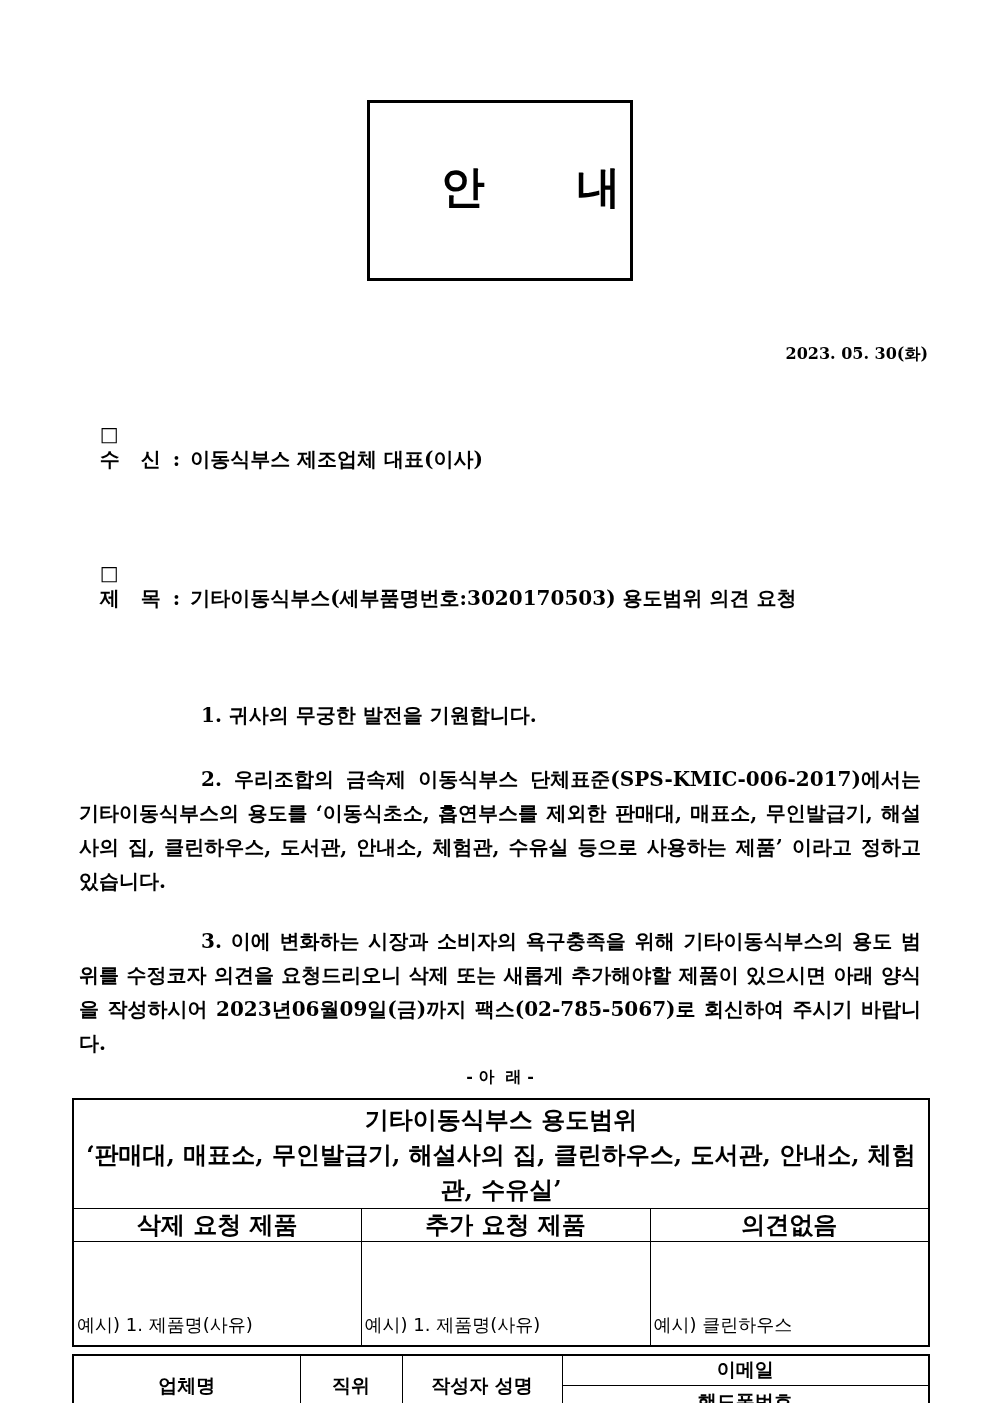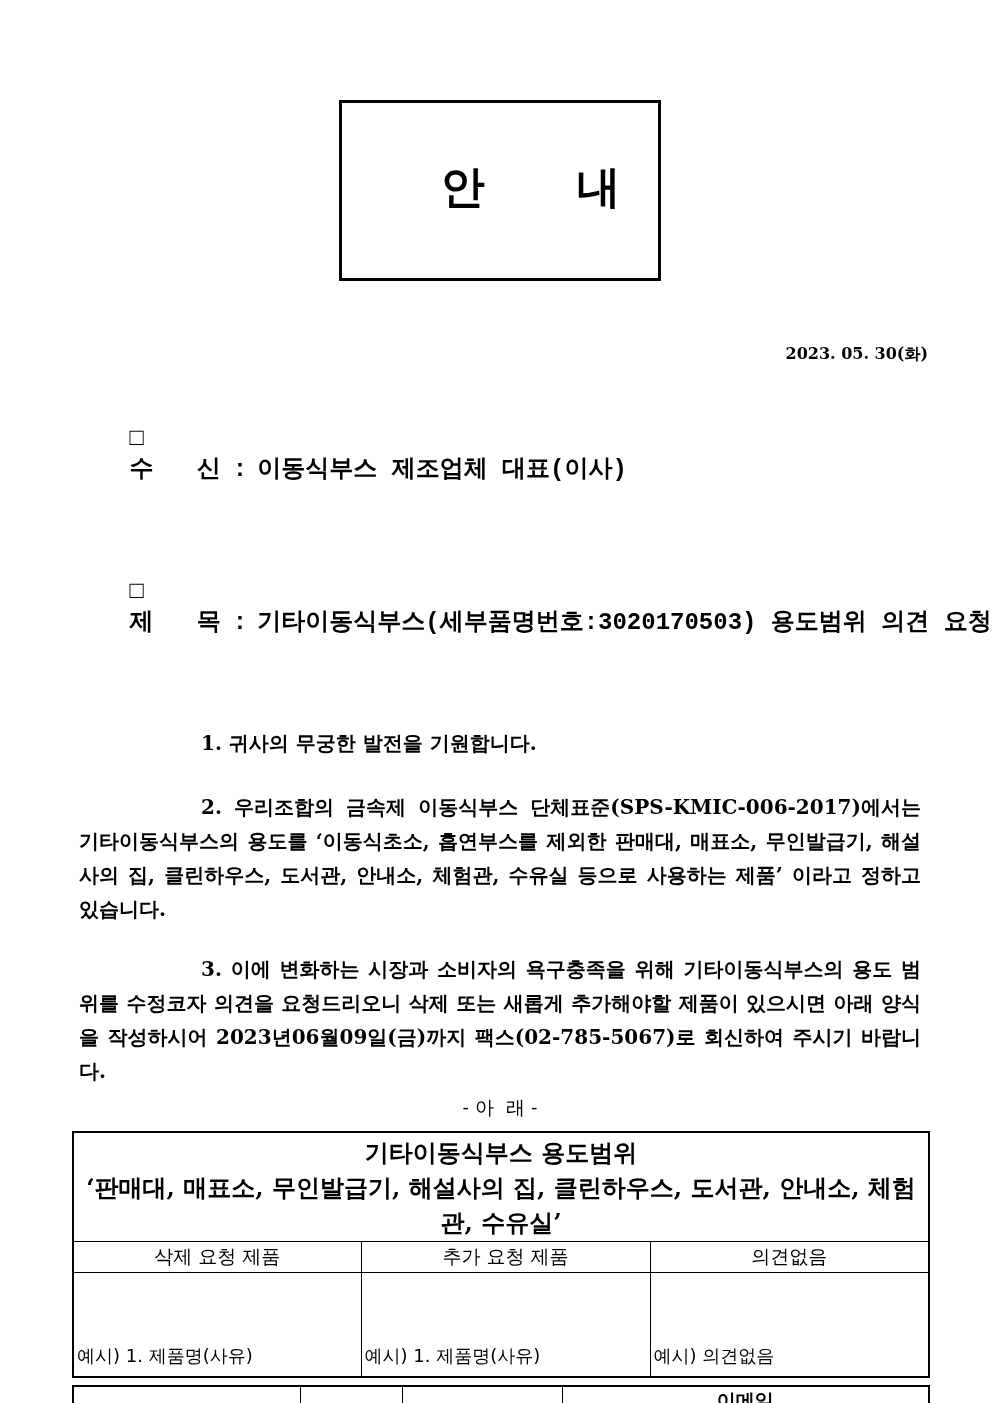--- a/index.html
+++ b/index.html
@@ -8,59 +8,59 @@
     width:992px; height:1403px;
     font-family:"DejaVu Serif","Liberation Serif",serif;
     color:#000;
   }
   .page {
     width:992px; height:1403px;
     padding:100px 64px 0 72px;
     overflow:hidden;
   }
   .title-box {
-    width:322px; margin:0 auto;
+    width:266px; margin:0 auto;
     border:3px solid #000;
     text-align:center;
     font-size:44px; font-weight:bold;
     padding:4px 0 10px 0;
     white-space:pre;
   }
   .date-line {
     text-align:right; font-size:16px; font-weight:bold;
     margin-top:44px; white-space:pre;
   }
   .field-line {
-    font-size:24px; font-weight:bold; white-space:pre;font-family:Liberation Mono, monospace;
+    font-size:20px; font-weight:bold; white-space:pre;
   }
   .recipient-line { margin-top:14px; }
   .subject-line { margin-top:40px; }
   .field-line .sep { padding:0 10px 0 12px; }
   .para {
     font-size:20px; font-weight:bold; line-height:34px;
     text-indent:122px; margin:7px; text-align:justify;
   }
   .para-1 { margin-top:62px; }
   .para-2 { margin-top:30px; }
   .para-3 { margin-top:26px; }
   .below-divider {
-    text-align:center; font-size:19px; font-weight:normal;
+    text-align:center; font-size:16px; font-weight:bold;
     margin-top:6px; white-space:pre;
   }
   table { border-collapse:collapse; width:856px; table-layout:fixed; }
   .t1 { margin-top:10px; border:2px solid #000; }
   .t1 td { border:1px solid #000; padding:0; }
   .t1 .merged-head {
     height:74px; text-align:center;
     font-size:24px; font-weight:bold; line-height:35px;
     padding:2px 0 1px 0;
   }
   .t1 .col-head {
     height:31px; text-align:center;
-    font-size:19px; font-weight:normal;
+    font-size:24px; font-weight:bold;
   }
   .t1 .example-cell {
     height:104px; vertical-align:bottom;
     font-family:"DejaVu Sans","Liberation Sans",sans-serif;
     font-size:18px; font-weight:normal;
     padding:4px 3px 8px 3px;
   }
   .t2 { margin-top:7px; border:2px solid #000; }
   .t2 td { border:1px solid #000; padding:0; }
   .t2 .label-cell { text-align:center; font-size:19px; font-weight:bold; }
@@ -110,21 +110,21 @@
       </td>
     </tr>
     <tr>
       <td class="col-head">삭제 요청 제품</td>
       <td class="col-head">추가 요청 제품</td>
       <td class="col-head">의견없음</td>
     </tr>
     <tr>
       <td class="example-cell">예시) 1. 제품명(사유)</td>
       <td class="example-cell">예시) 1. 제품명(사유)</td>
-      <td class="example-cell">예시) 의견없음</td>
+      <td class="example-cell">예시) 클린하우스</td>
     </tr>
   </tbody>
     </table>
 
   <table class="t2">
     <colgroup>
         <col style="width:227px">
         <col style="width:102px">
         <col style="width:160px">
         <col style="width:367px">

